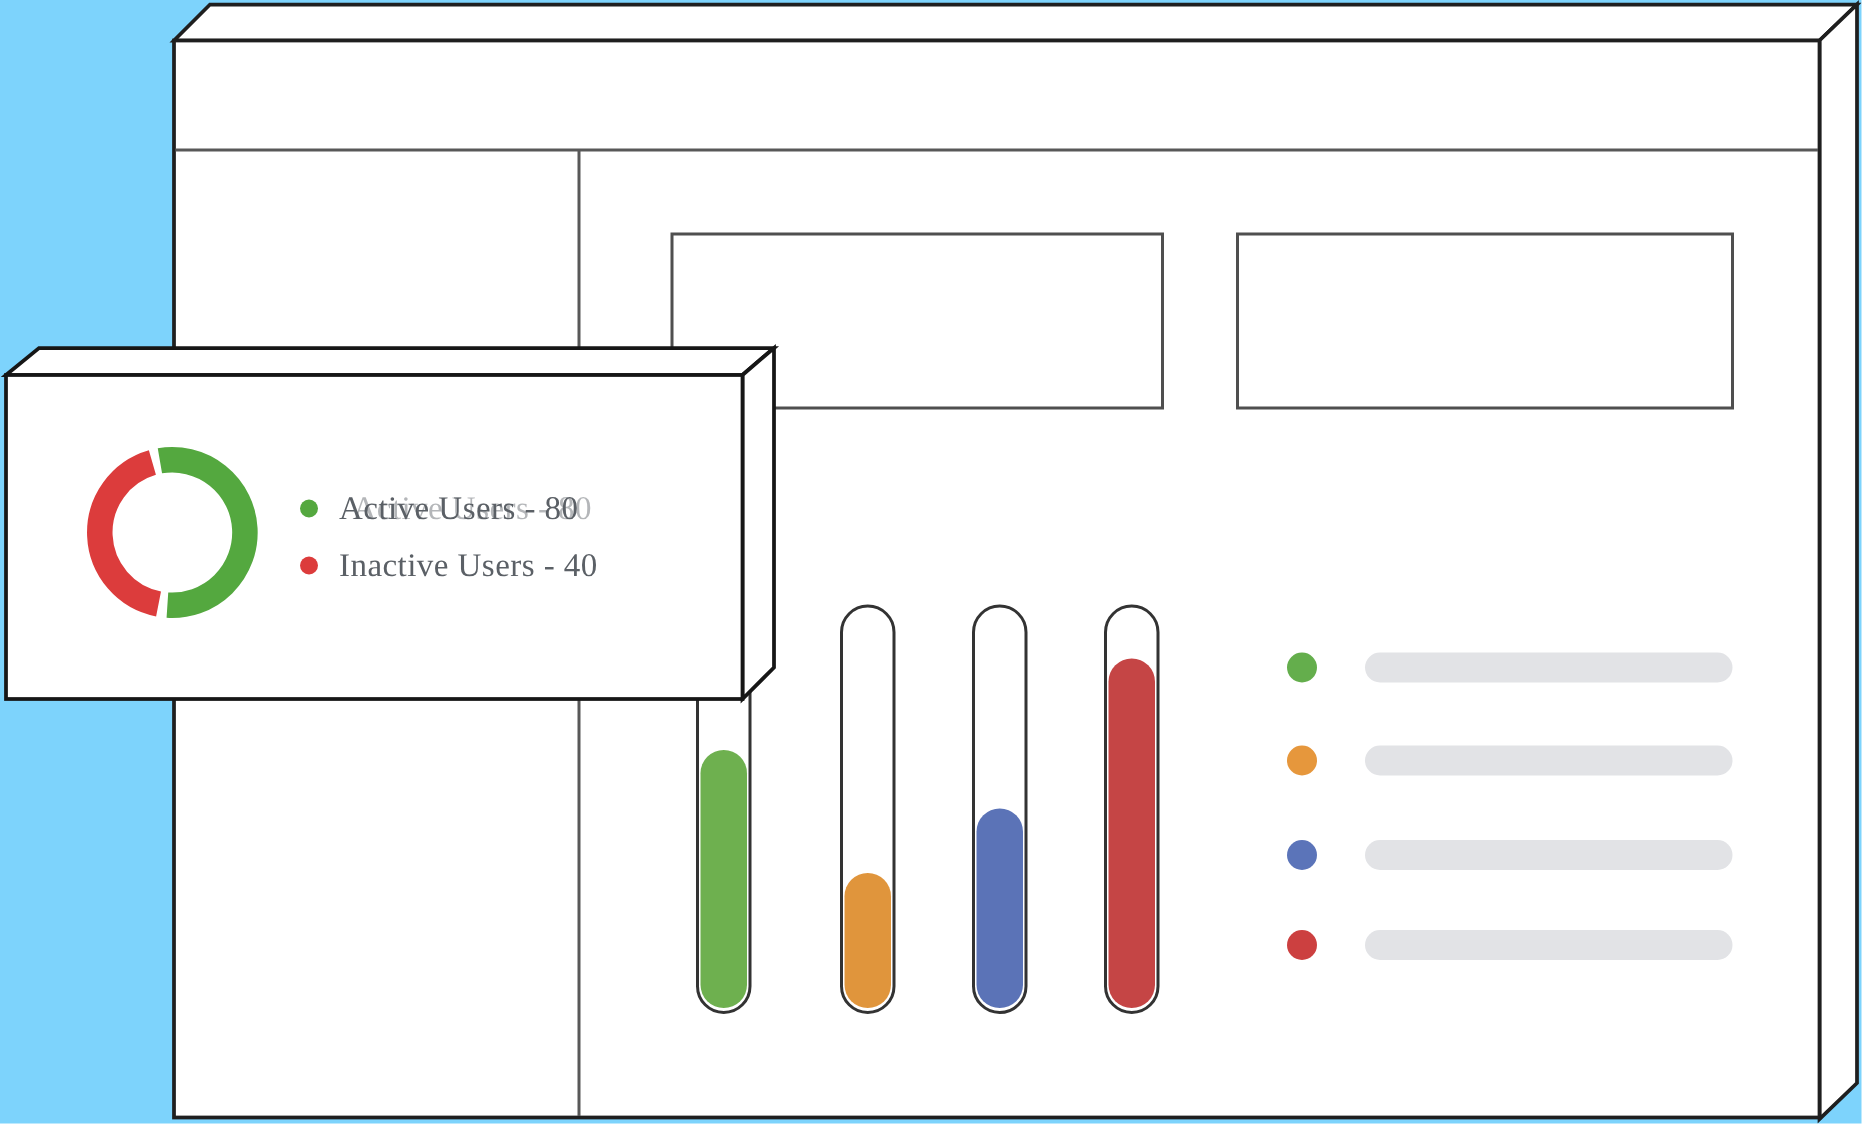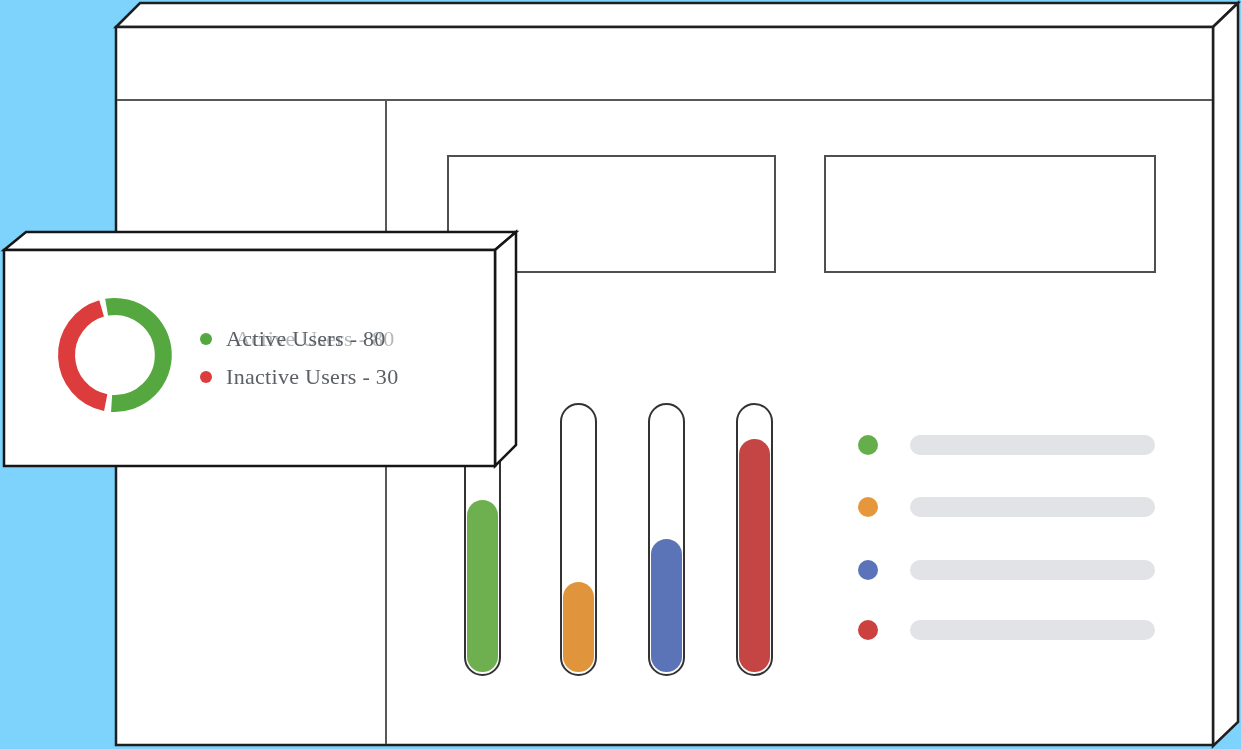--- a/index.html
+++ b/index.html
@@ -132,19 +132,19 @@
       <div class="plg-row r0">
         <span class="plg-dot" style="background: rgb(84, 168, 63);"></span>
         <span class="plg-text-wrap">
           <span class="plg-text">Active Users - 80</span>
           <span class="plg-ghost">Active Users - 80</span>
         </span>
       </div>
       <div class="plg-row r1">
         <span class="plg-dot" style="background: rgb(220, 60, 60);"></span>
         <span class="plg-text-wrap">
-          <span class="plg-text">Inactive Users - 30</span>
+          <span class="plg-text">Inactive Users - 40</span>
         </span>
       </div>
     </div>
   </div>
 
 </div>
 
 </body></html>

